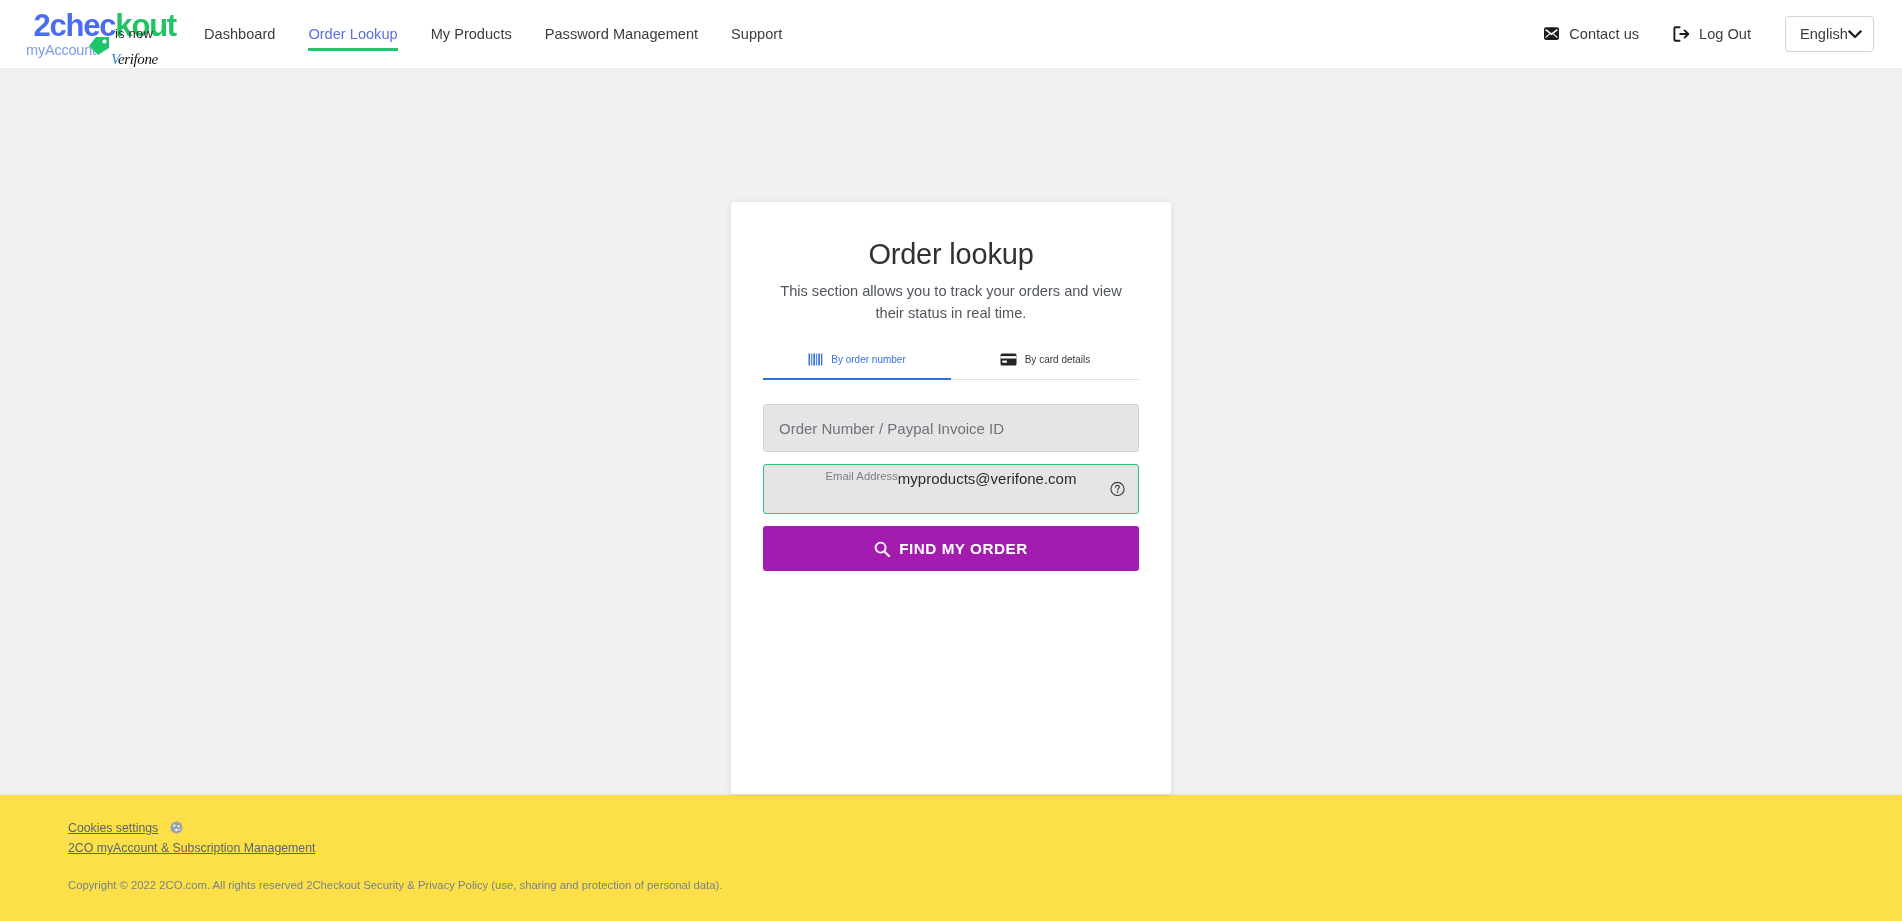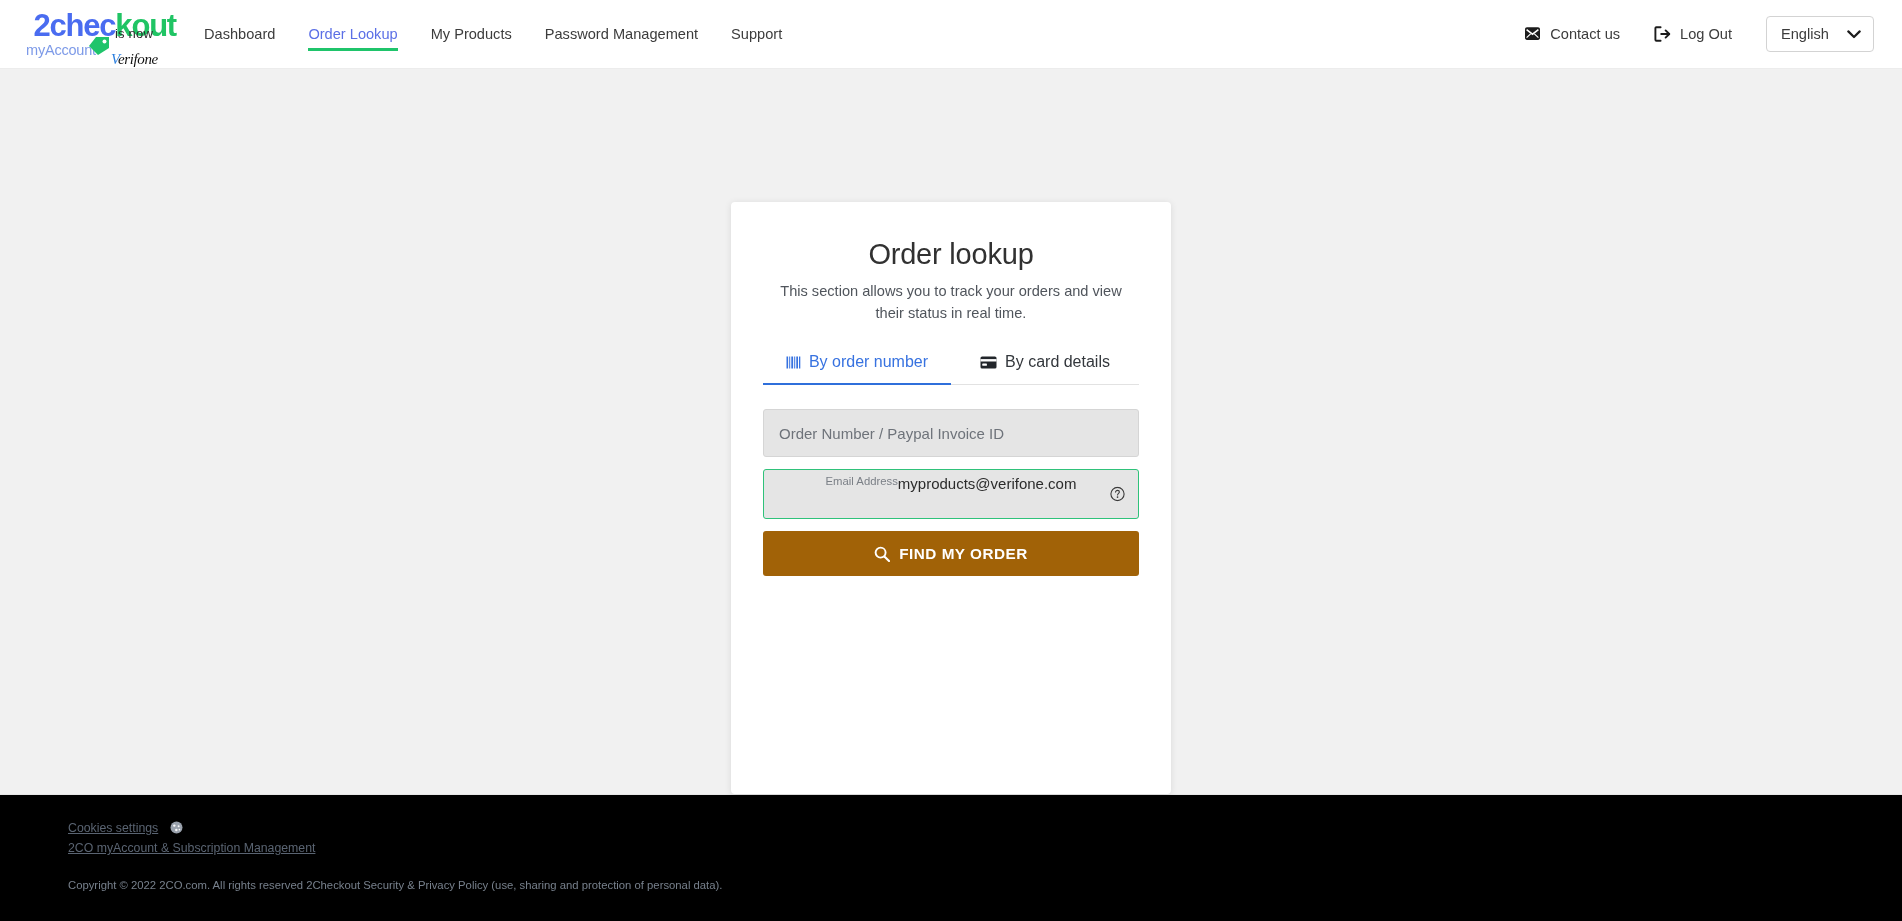--- a/index.html
+++ b/index.html
@@ -121,21 +121,21 @@
     margin-right: 34px;
     cursor: pointer;
     white-space: nowrap;
   }
   .hr-link .ico {
     display: inline-flex;
     margin-right: 9px;
     line-height: 0;
   }
   .lang-select {
-    width: 108px;
+    width: 89px;
     height: 36px;
     border: 1px solid #d3d3d3;
     border-radius: 4px;
     background: #ffffff;
     display: flex;
     align-items: center;
     justify-content: space-between;
     padding: 0 12px 0 14px;
     font-size: 14.6px;
     color: #3c3c3c;
@@ -176,21 +176,21 @@
   .tabs {
     display: flex;
     border-bottom: 1px solid #e2e2e2;
     margin-bottom: 24px;
   }
   .tab {
     flex: 1;
     display: flex;
     align-items: center;
     justify-content: center;
-    font-size: 16px;
+    font-size: 10px;
     color: #33373c;
     padding: 7px 0 13px 0;
     cursor: pointer;
     position: relative;
     white-space: nowrap;
   }
   .tab .ico { display: inline-flex; margin-right: 8px; line-height: 0; }
   .tab.active { color: #3772e0; }
   .tab.active::after {
     content: "";
@@ -239,40 +239,40 @@
     right: 13px;
     top: 50%;
     transform: translateY(-50%);
     line-height: 0;
     cursor: pointer;
   }
 
   .find-btn {
     width: 100%;
     height: 45px;
-    background: #a16207;
+    background: #a21caf;
     border: none;
     border-radius: 3px;
     color: #ffffff;
     font-size: 15.3px;
     font-weight: bold;
     letter-spacing: 0.5px;
     display: flex;
     align-items: center;
     justify-content: center;
     cursor: pointer;
     margin-top: 10px;
     font-family: "Liberation Sans", sans-serif;
   }
   .find-btn .ico { display: inline-flex; margin-right: 9px; line-height: 0; }
 
   
   .footer {
     height: 127px;
-    background: #000000;
+    background: #fde047;
     border-top: 1px solid #e6e6e6;
     padding: 23px 0 0 68px;
   }
   .foot-link {
     display: inline-flex;
     align-items: center;
     font-size: 12.3px;
     color: #5a6472;
     text-decoration: underline;
     line-height: 18px;

